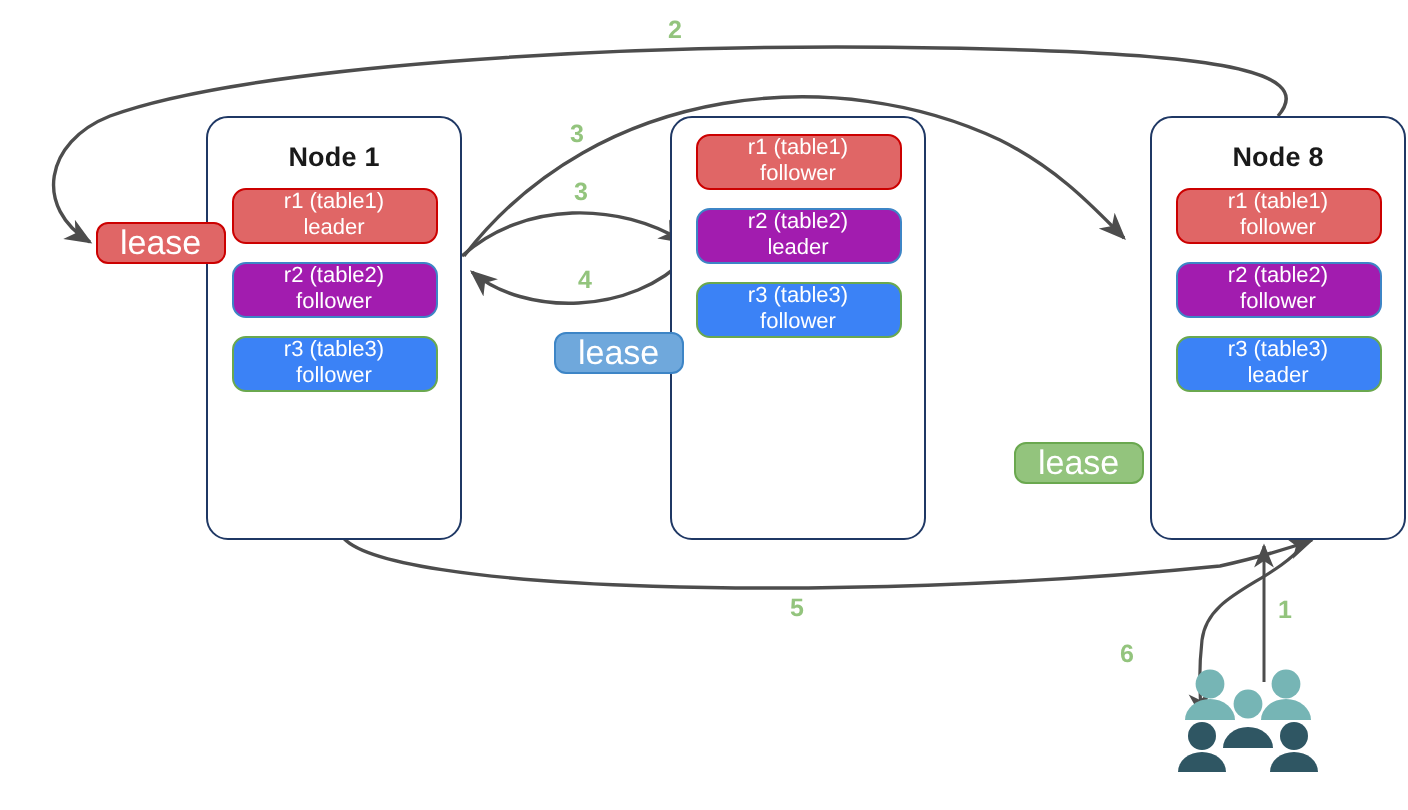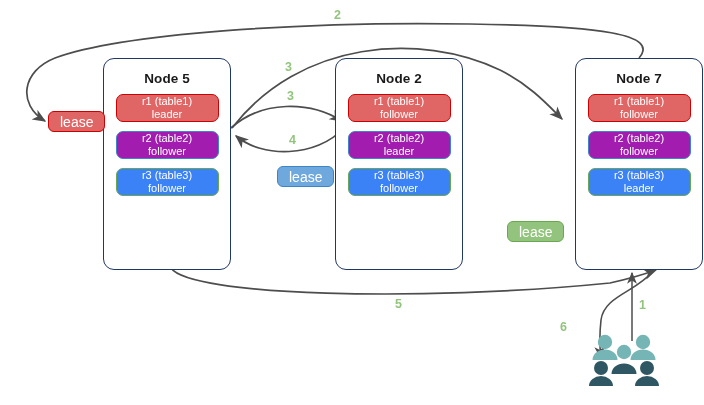--- a/index.html
+++ b/index.html
@@ -73,21 +73,21 @@
   .lease {
     position: absolute;
     box-sizing: border-box;
     border-radius: 6px;
     height: 21px;
     padding: 0 11px;
     display: flex;
     align-items: center;
     justify-content: center;
     color: #ffffff;
-    font-size: 14px;
+    font-size: 17px;
     z-index: 5;
   }
   .lease.red   { background: #e06666; border: 1.4px solid #cc0000; }
   .lease.blue  { background: #6fa8dc; border: 1.4px solid #3d85c6; }
   .lease.green { background: #93c47d; border: 1.4px solid #6aa84f; }
 
   .step-label {
     position: absolute;
     color: #93c47d;
     font-size: 12.5px;
@@ -127,57 +127,56 @@
     <path d="M 344,128 C 316,158 262,158 236,136" fill="none" stroke="#4d4d4d" stroke-width="1.7" marker-end="url(#ah)"></path>
 
     <path d="M 171,268 C 190,296 420,302 610,283 C 628,279 645,274 656,270" fill="none" stroke="#4d4d4d" stroke-width="1.7" marker-end="url(#ah)"></path>
 
     <path d="M 632,341 L 632,273" fill="none" stroke="#4d4d4d" stroke-width="1.5" marker-end="url(#ah)"></path>
 
     <path d="M 652,272 C 636,292 604,296 601,320 C 599,338 600,350 601,358" fill="none" stroke="#4d4d4d" stroke-width="1.6" marker-end="url(#ah)"></path>
   </svg>
 
   <div class="node" style="left:103px;">
-    <div class="node-title">Node 5</div>
+    <div class="node-title">Node 1</div>
     <div class="replicas">
       <div class="replica red">
         <span>r1 (table1)</span>
         <span>leader</span>
       </div>
       <div class="replica blue">
         <span>r2 (table2)</span>
         <span>follower</span>
       </div>
       <div class="replica green">
         <span>r3 (table3)</span>
         <span>follower</span>
       </div>
     </div>
   </div>
 
   <div class="node" style="left:335px;">
-    <div class="node-title">Node 2</div>
     <div class="replicas">
       <div class="replica red">
         <span>r1 (table1)</span>
         <span>follower</span>
       </div>
       <div class="replica blue">
         <span>r2 (table2)</span>
         <span>leader</span>
       </div>
       <div class="replica green">
         <span>r3 (table3)</span>
         <span>follower</span>
       </div>
     </div>
   </div>
 
   <div class="node" style="left:575px;">
-    <div class="node-title">Node 7</div>
+    <div class="node-title">Node 8</div>
     <div class="replicas">
       <div class="replica red">
         <span>r1 (table1)</span>
         <span>follower</span>
       </div>
       <div class="replica blue">
         <span>r2 (table2)</span>
         <span>follower</span>
       </div>
       <div class="replica green">

